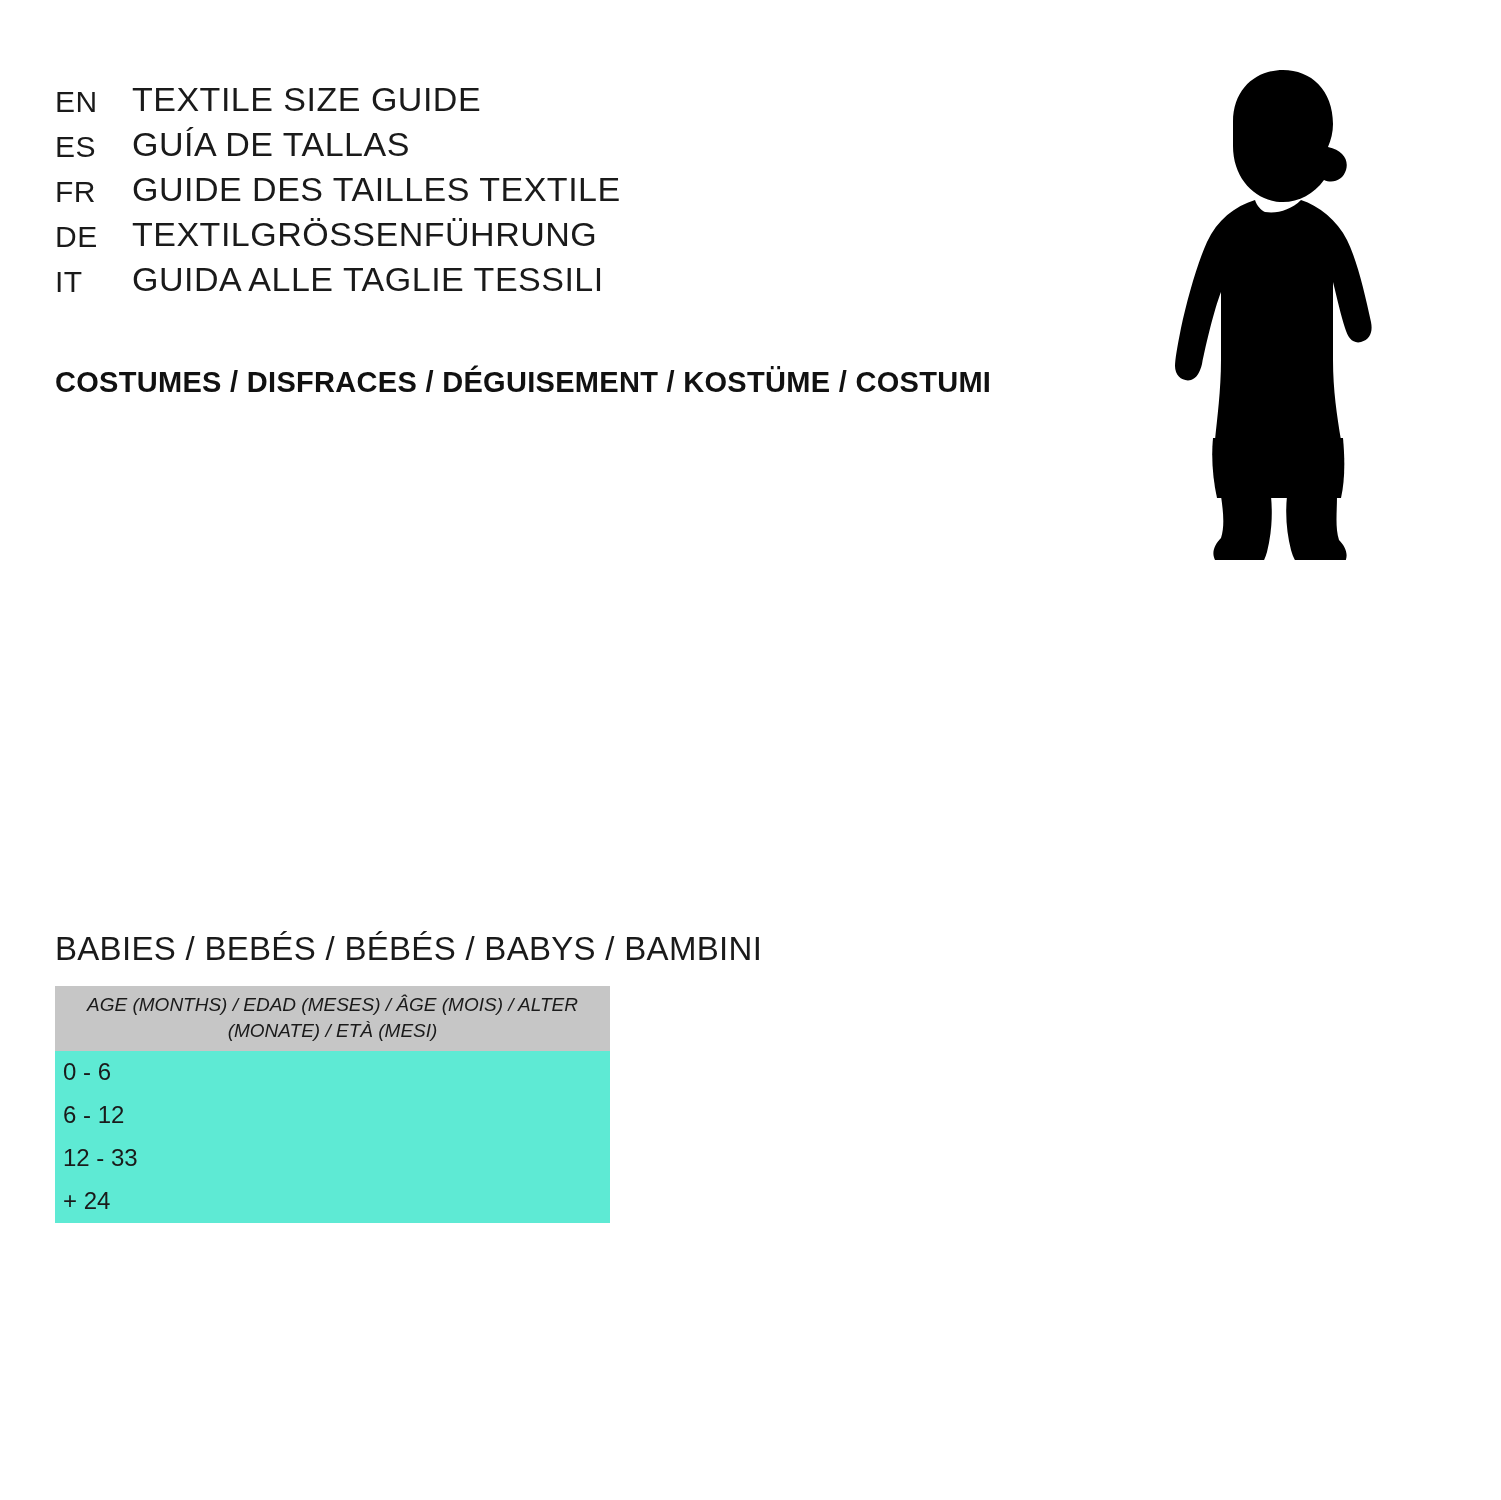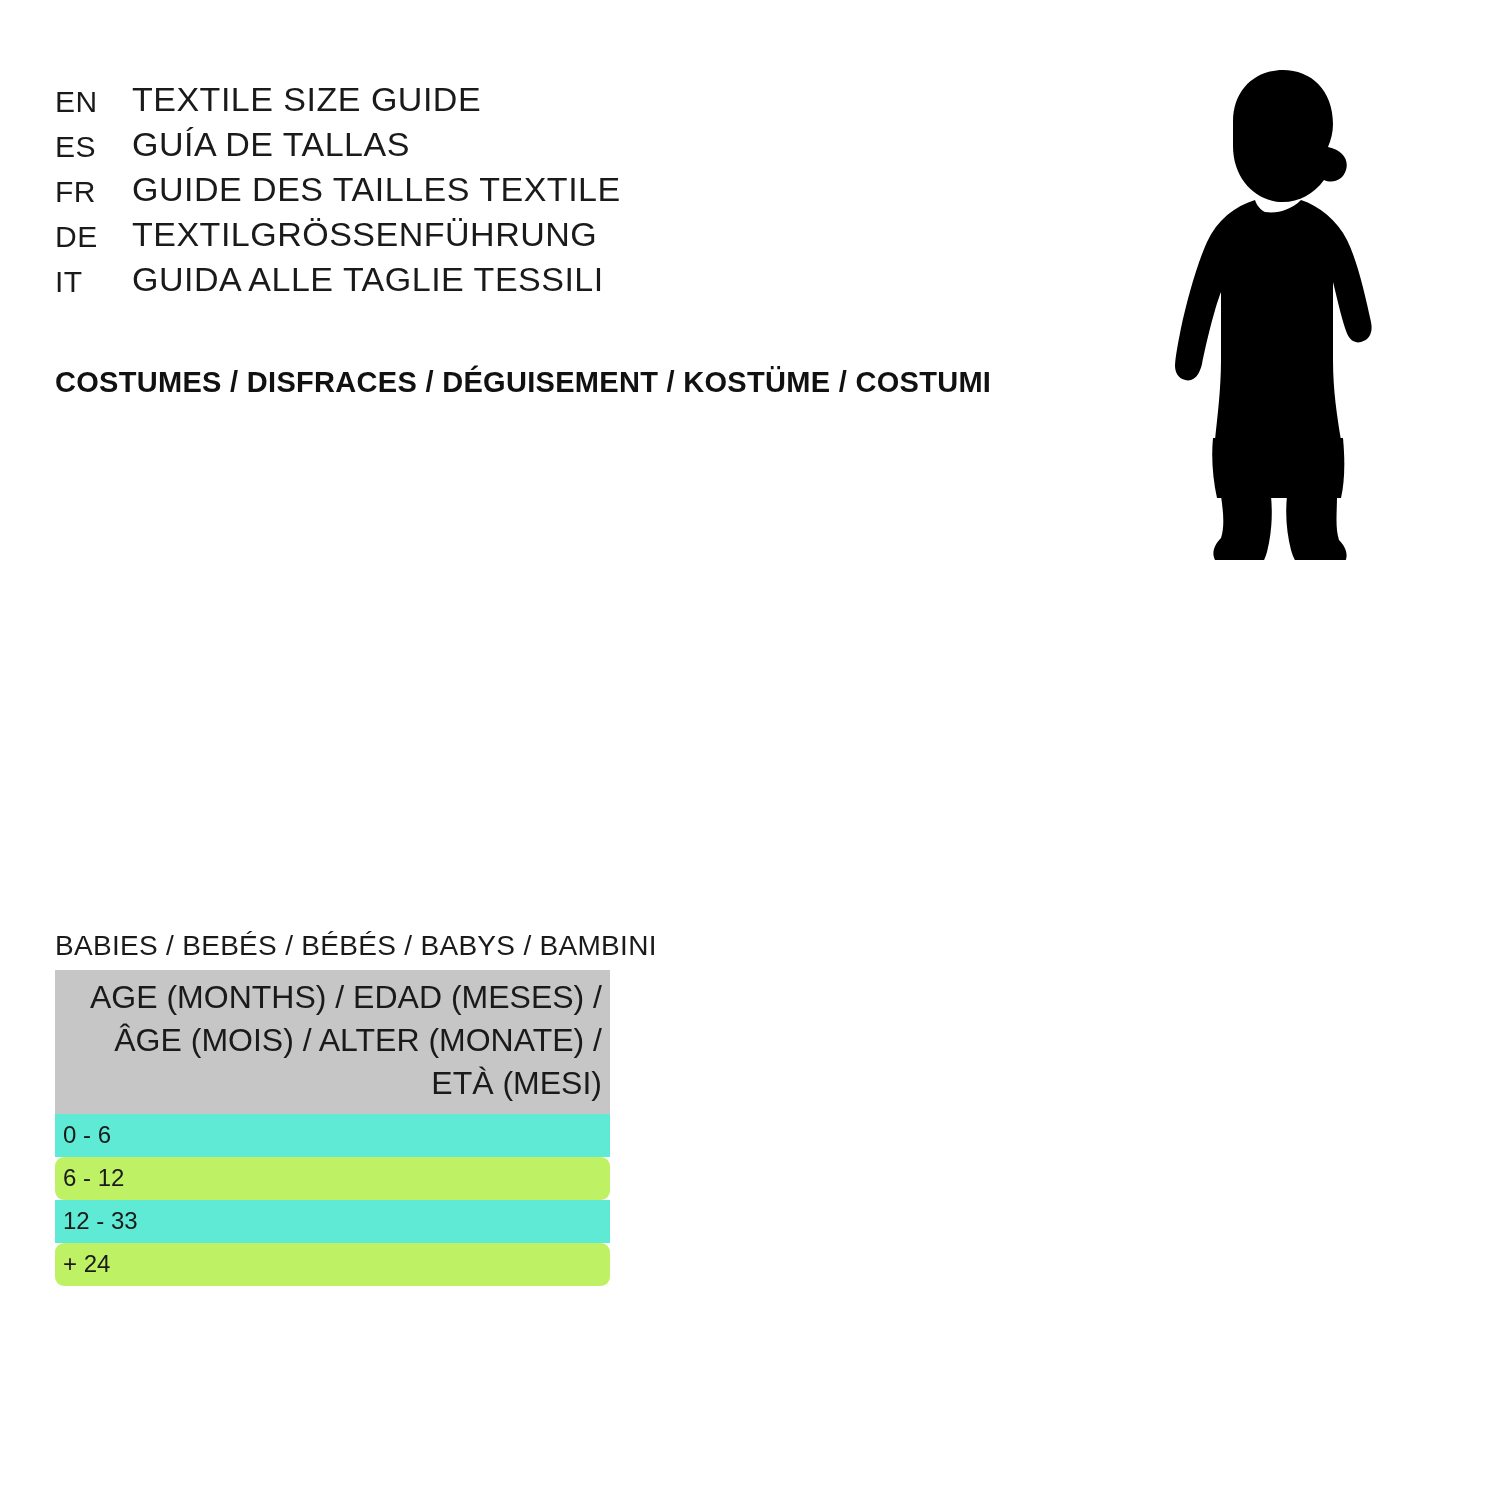--- a/index.html
+++ b/index.html
@@ -75,53 +75,53 @@
   }
 
   
   .table-section {
     position: absolute;
     left: 55px;
     top: 930px;
     width: 560px;
   }
   .table-title {
-    font-size: 28px;
+    font-size: 33px;
     letter-spacing: 0.3px;
     color: #1a1a1a;
-    margin-bottom: 8px;
+    margin-bottom: 18px;
     white-space: nowrap;
   }
   table.size-table {
     border-collapse: collapse;
     width: 555px;
     table-layout: fixed;
   }
   table.size-table th {
     background: #c6c6c6;
     color: #1a1a1a;
-    font-size: 32px;
+    font-size: 19px;
     font-weight: normal;
-    text-align: right;
+    text-align: center;
     padding: 6px 8px 8px 8px;
     line-height: 1.35;
+    font-style: italic;
   }
   table.size-table td {
     font-size: 24px;
     color: #1a1a1a;
     text-align: left;
     padding: 6px 8px 7px 8px;
     line-height: 1.25;
   }
   table.size-table tr.row-even td {
     background: #5eead4;
   }
   table.size-table tr.row-odd td {
-    background: #bef264;
-    border-radius: 9px;
+    background: #5eead4;
   }
 </style>
 </head>
 <body>
 
 <div class="page">
 
   <div class="lang-block">
     <div class="lang-row">
       <span class="lang-code">EN</span>

